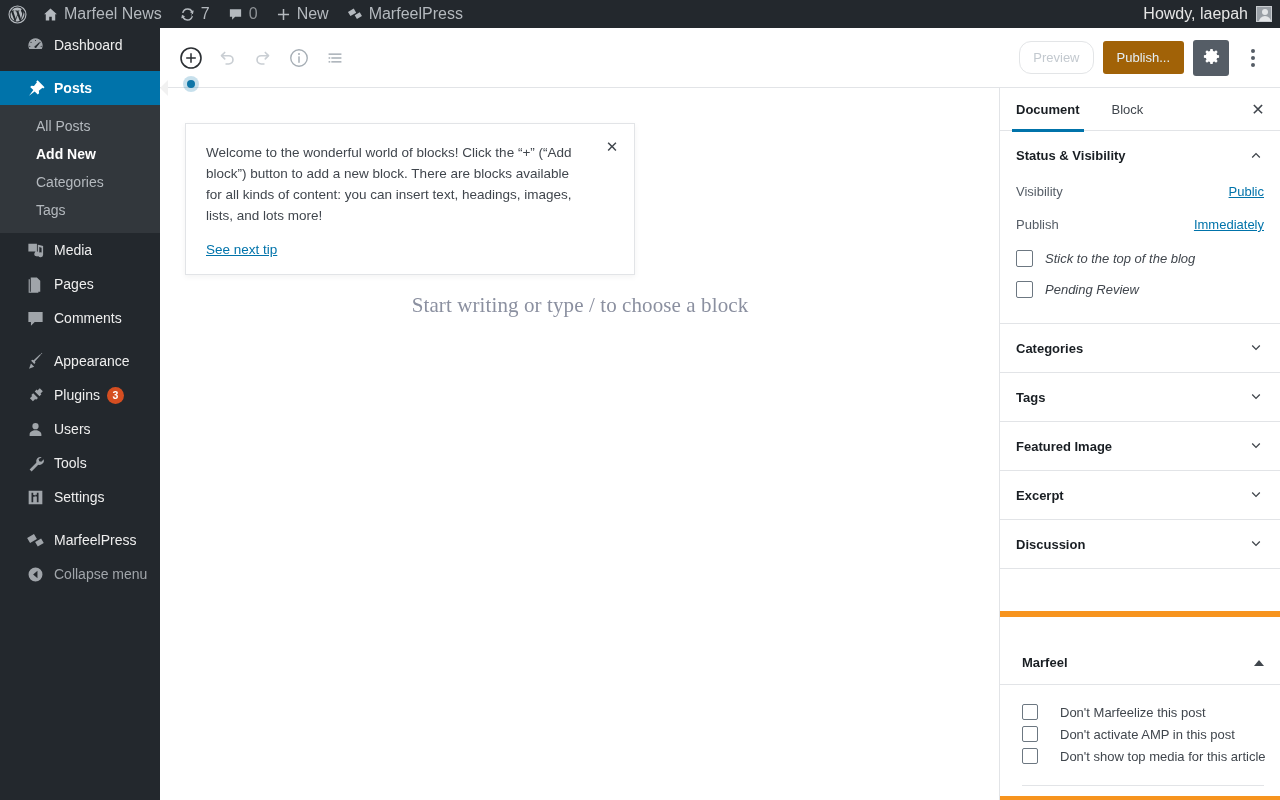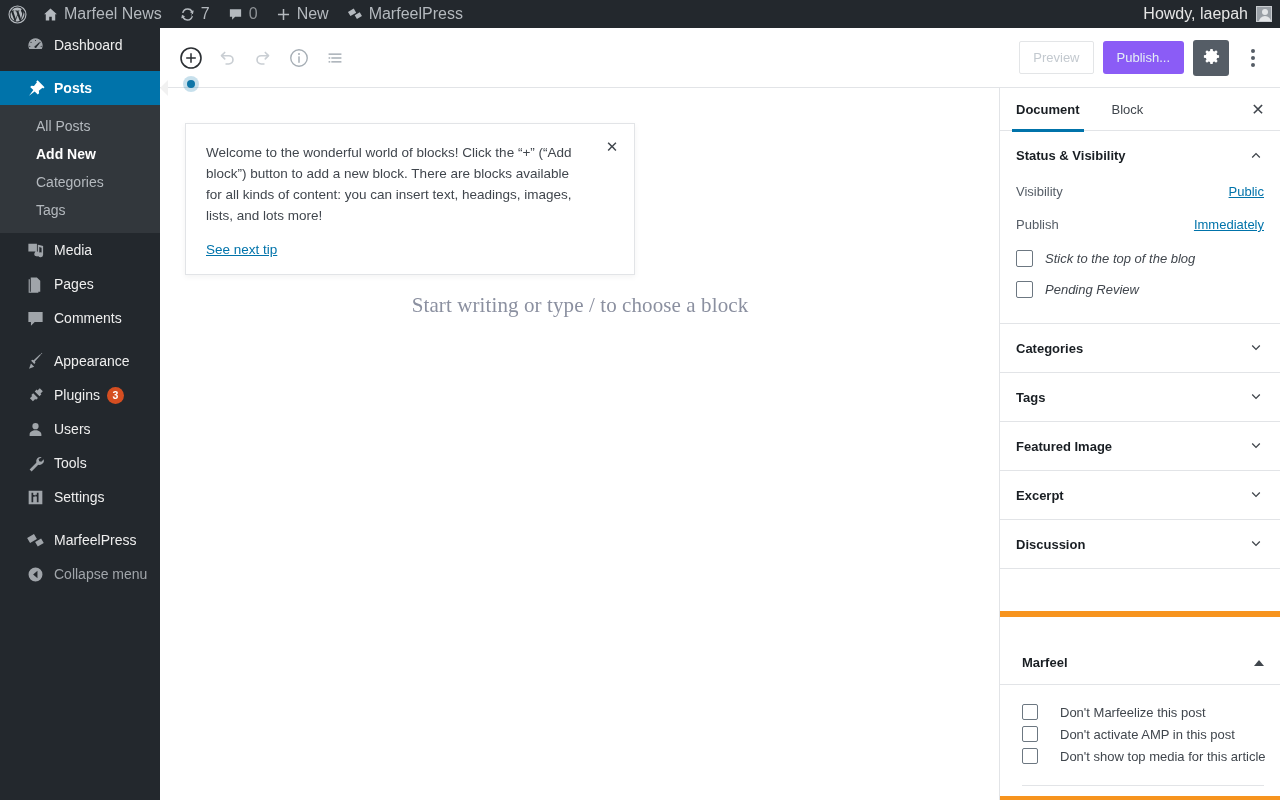--- a/index.html
+++ b/index.html
@@ -124,26 +124,26 @@
     background: rgba(0,115,170,.22);
     display: flex; align-items: center; justify-content: center;
   }
   .pulse-dot i {
     width: 8px; height: 8px; border-radius: 50%; background: #0e76a8; display: block;
   }
   .hdr-right { margin-left: auto; display: flex; align-items: center; gap: 9px; }
   .btn-preview {
     height: 33px; padding: 0 13px;
     border: 1px solid #e3e5e7; background: #fff;
-    color: #c3c9cf; font-size: 13px; border-radius: 2px; cursor: default;
+    color: #c3c9cf; font-size: 13px; border-radius: 12px; cursor: default;
     font-family: inherit;
   }
   .btn-publish {
     height: 33px; padding: 0 14px;
-    border: none; background: #8b5cf6;
+    border: none; background: #a16207;
     color: #e4eef5; font-size: 13px; border-radius: 3px; cursor: default;
     font-family: inherit;
   }
   .btn-gear {
     width: 36px; height: 36px; border-radius: 3px;
     background: #555d66; border: none; cursor: pointer;
     display: flex; align-items: center; justify-content: center; padding: 0;
   }
   .btn-gear svg { fill: #fff; }
   .btn-more {

